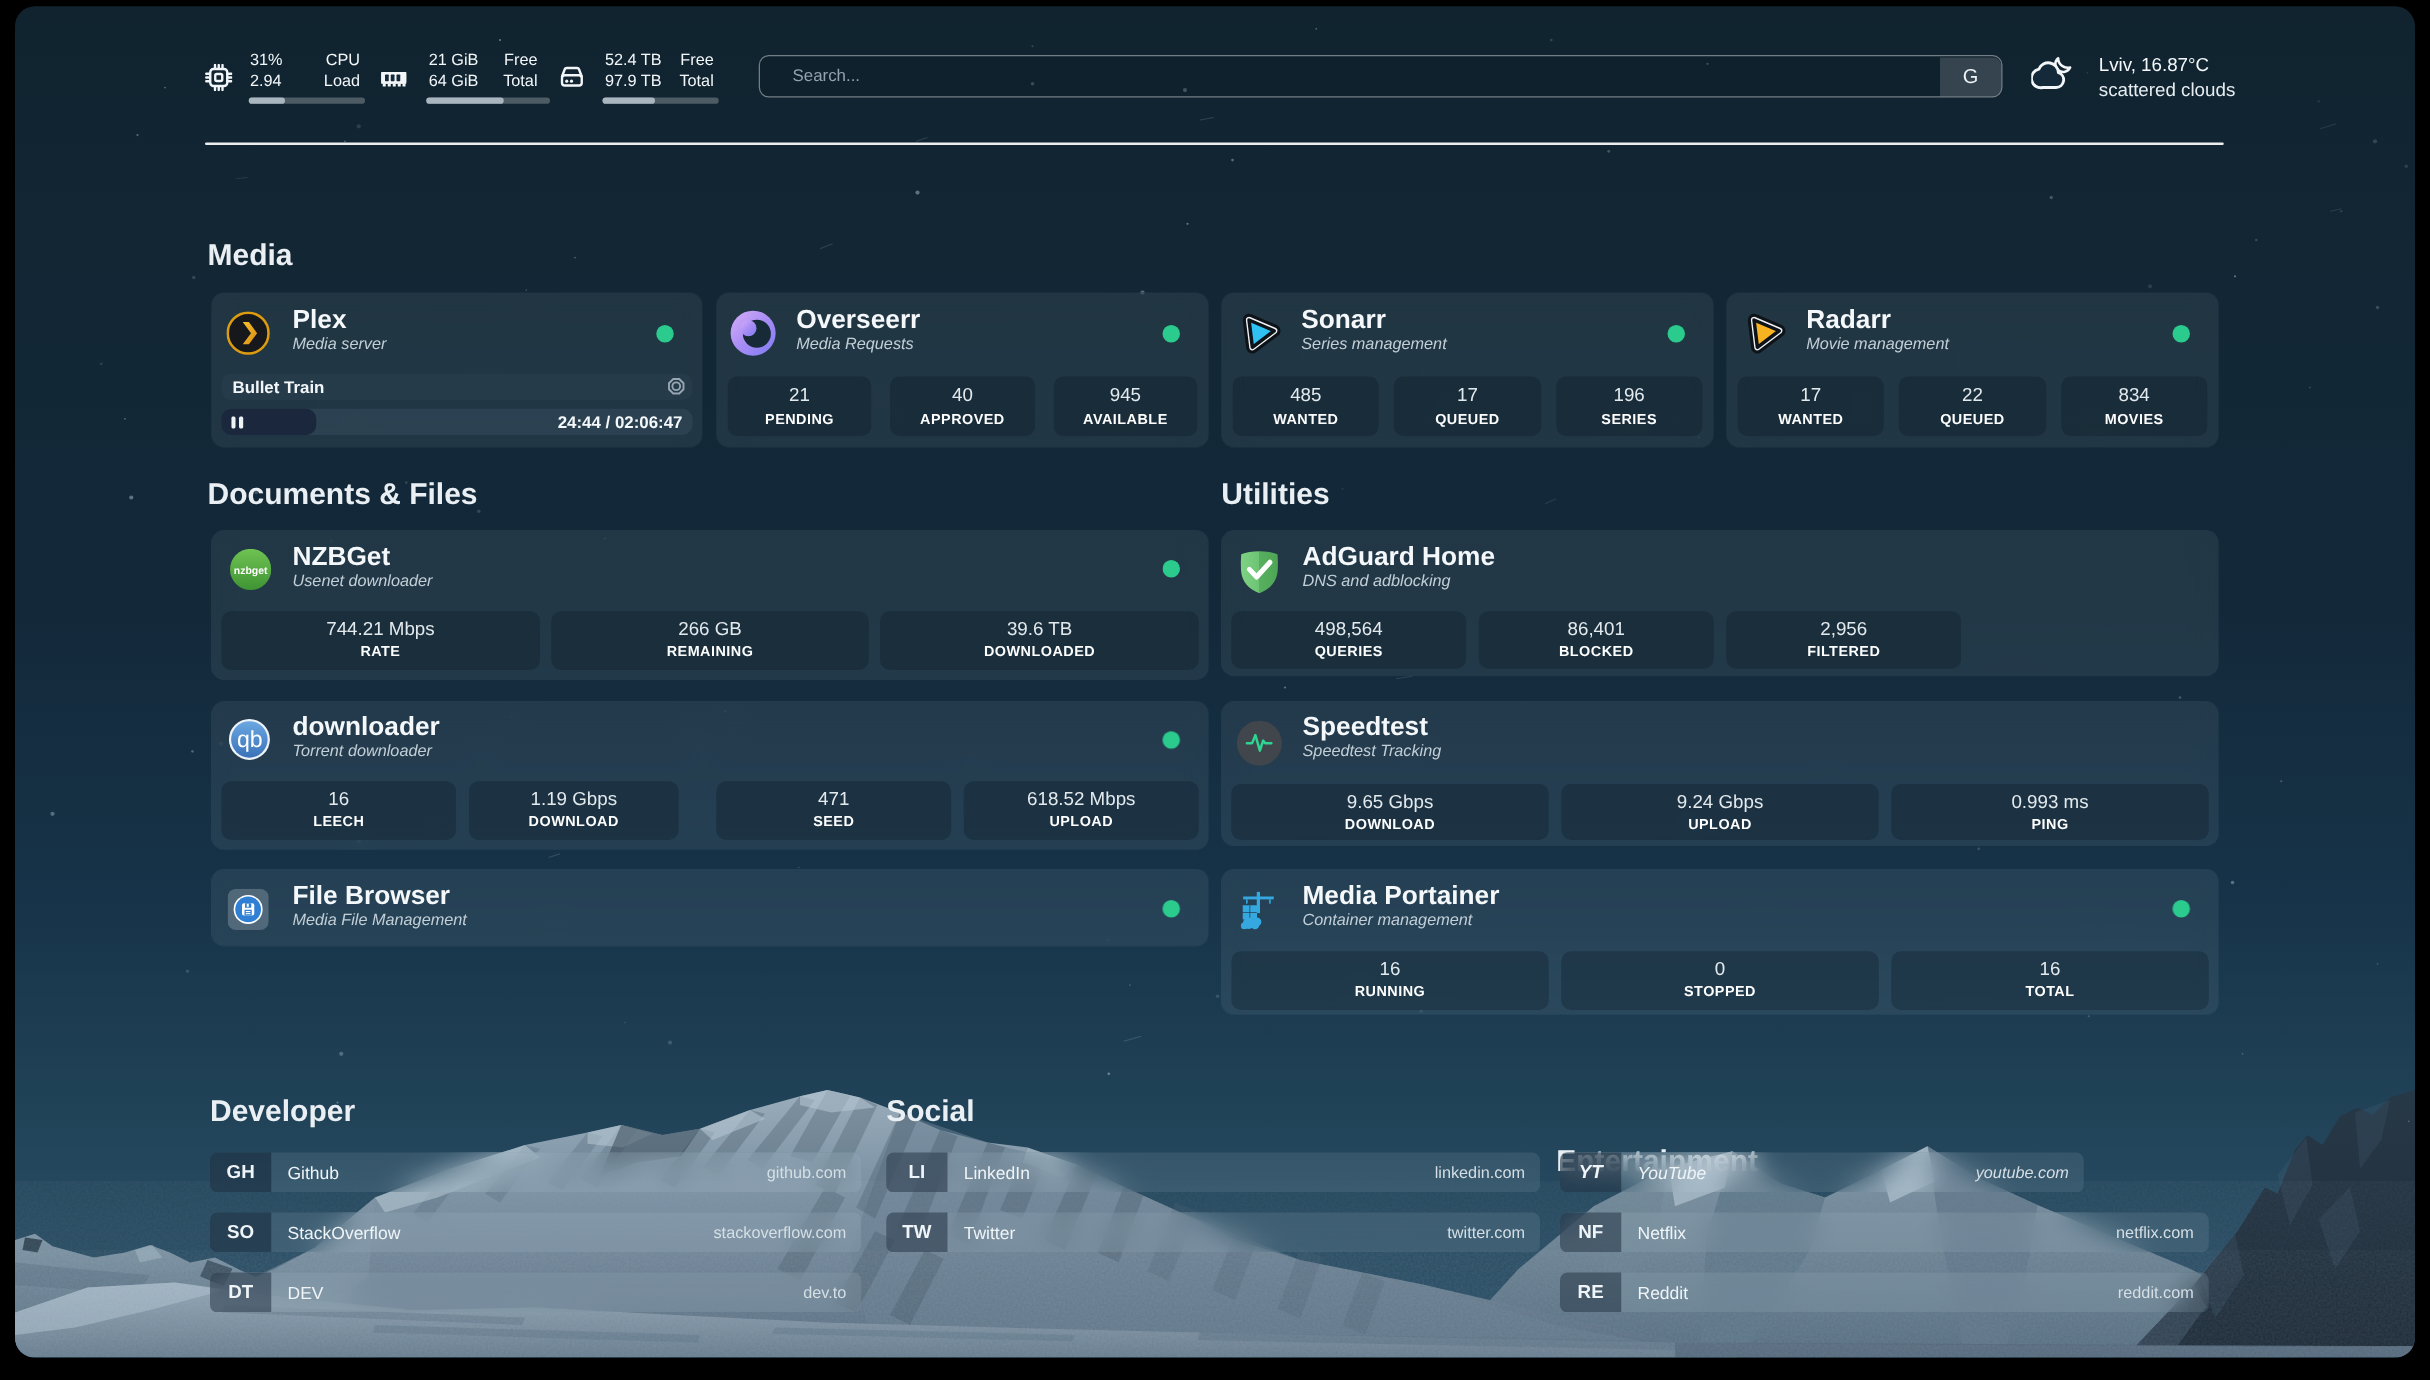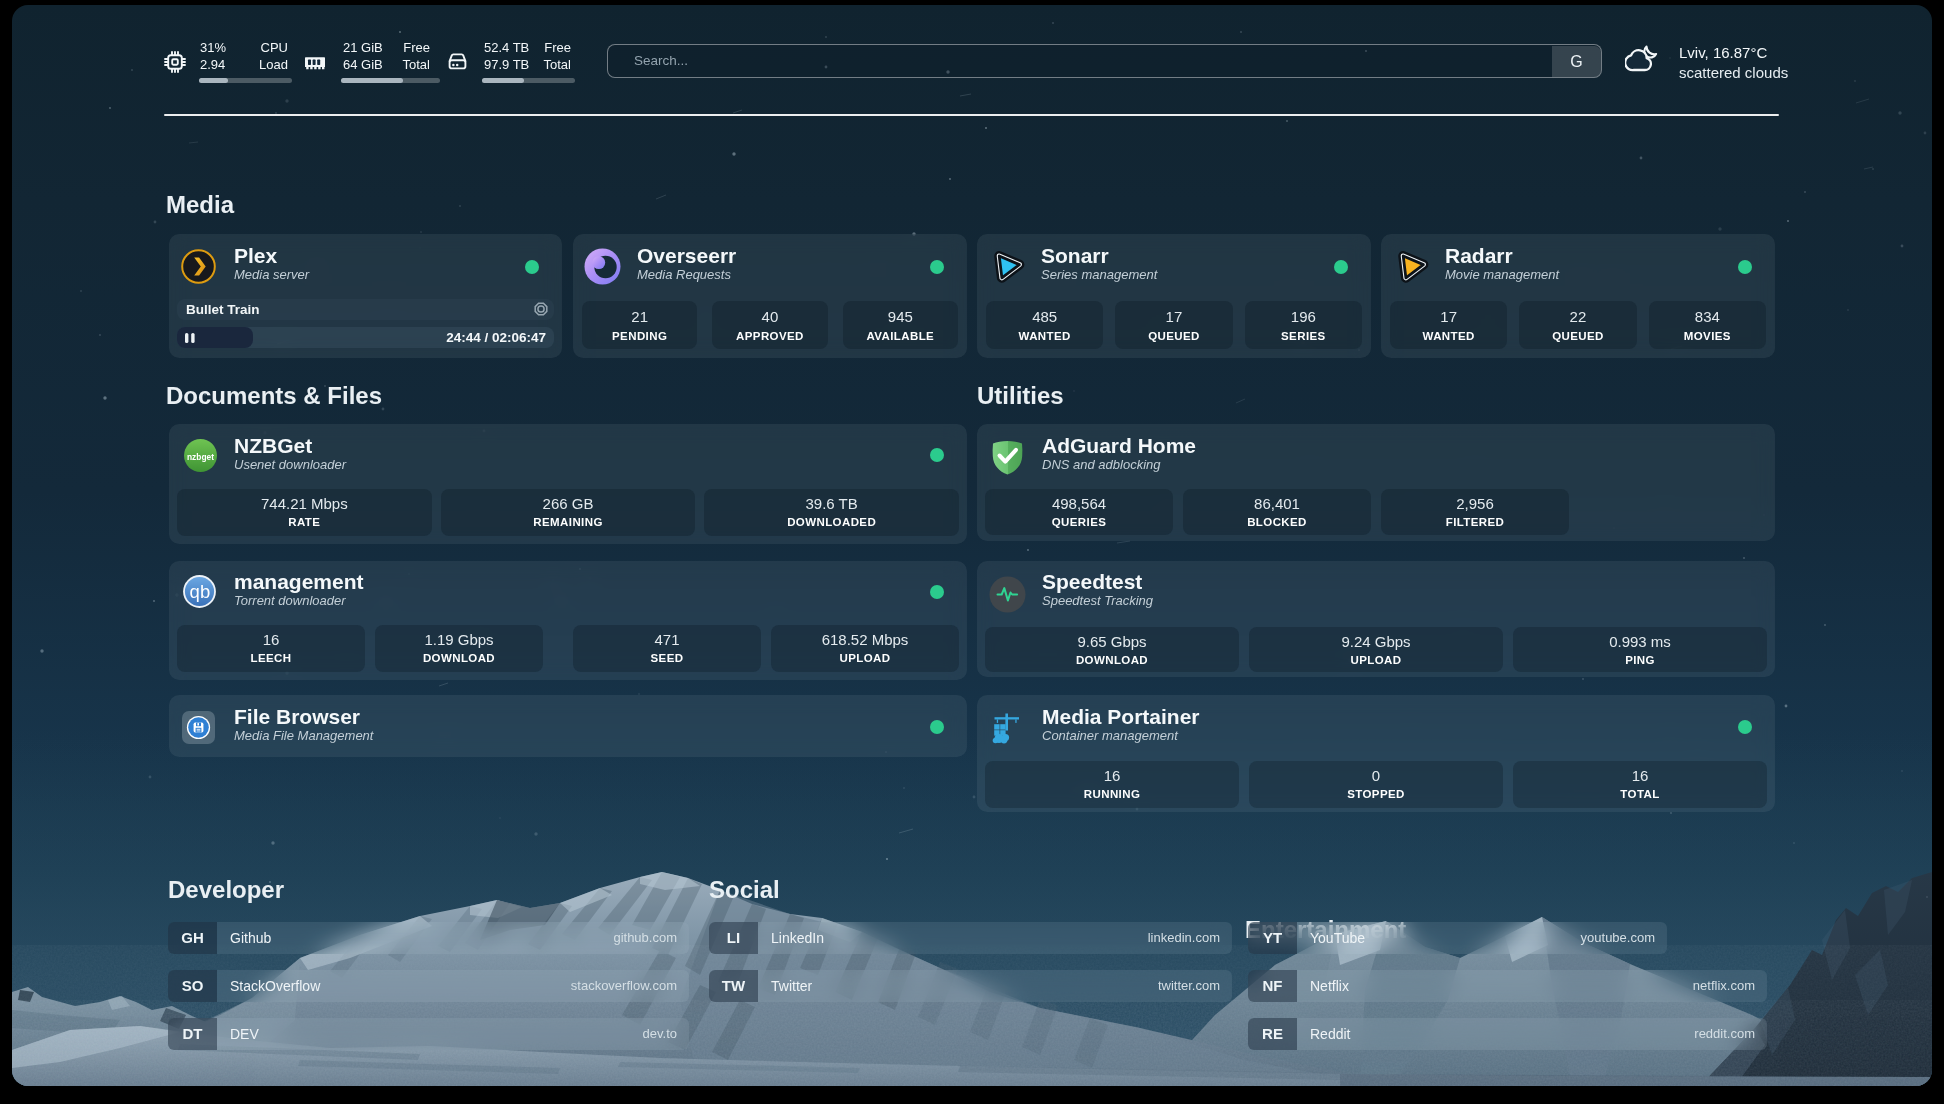--- a/index.html
+++ b/index.html
@@ -457,21 +457,21 @@
         <linearGradient id="qbg" x1="0" y1="0" x2="0" y2="1">
 <stop offset="0" stop-color="#6ba7e2"></stop>
           <stop offset="1" stop-color="#3a72b9"></stop>
         </linearGradient>
       </defs>
 <circle cx="16.5" cy="16.5" r="16.4" fill="#eef3f8"></circle>
 <circle cx="16.5" cy="16.5" r="14.6" fill="url(#qbg)"></circle>
 <text x="16.9" y="22.6" font-family="Liberation Sans,sans-serif" font-size="18.5" font-weight="400" fill="#fff" text-anchor="middle">qb</text>
     </svg>
     <div class="abs" style="left:222px;top:567px;">
-      <div class="ttl">management</div>
+      <div class="ttl">downloader</div>
       <div class="sub">Torrent downloader</div>
     </div>
     <div class="dot" style="left:918px;top:580px;"></div>
     <div class="statbox" style="left:165px;top:620px;width:188px;height:47px;">
       <div class="v" style="margin-top:6px">16</div>
       <div class="l" style="margin-top:1px">LEECH</div>
     </div>
     <div class="statbox" style="left:363px;top:620px;width:168px;height:47px;">
       <div class="v" style="margin-top:6px">1.19 Gbps</div>
       <div class="l" style="margin-top:1px">DOWNLOAD</div>
@@ -607,21 +607,21 @@
       <div class="bmabbr">LI</div>
       <div class="bmname">LinkedIn</div>
       <div class="bmurl">linkedin.com</div>
     </div>
     <div class="bmrow" style="left:697px;top:965px;width:523px;">
       <div class="bmabbr">TW</div>
       <div class="bmname">Twitter</div>
       <div class="bmurl">twitter.com</div>
     </div>
     <div class="hdg" style="left:1233px;top:910px;">Entertainment</div>
-    <div class="bmrow" style="left:1236px;top:917px;width:419px;">
+    <div class="bmrow" style="left:1236px;top:917px;width:419px;font-style:italic;">
       <div class="bmabbr">YT</div>
       <div class="bmname">YouTube</div>
       <div class="bmurl">youtube.com</div>
     </div>
     <div class="bmrow" style="left:1236px;top:965px;width:519px;">
       <div class="bmabbr">NF</div>
       <div class="bmname">Netflix</div>
       <div class="bmurl">netflix.com</div>
     </div>
     <div class="bmrow" style="left:1236px;top:1013px;width:519px;">

